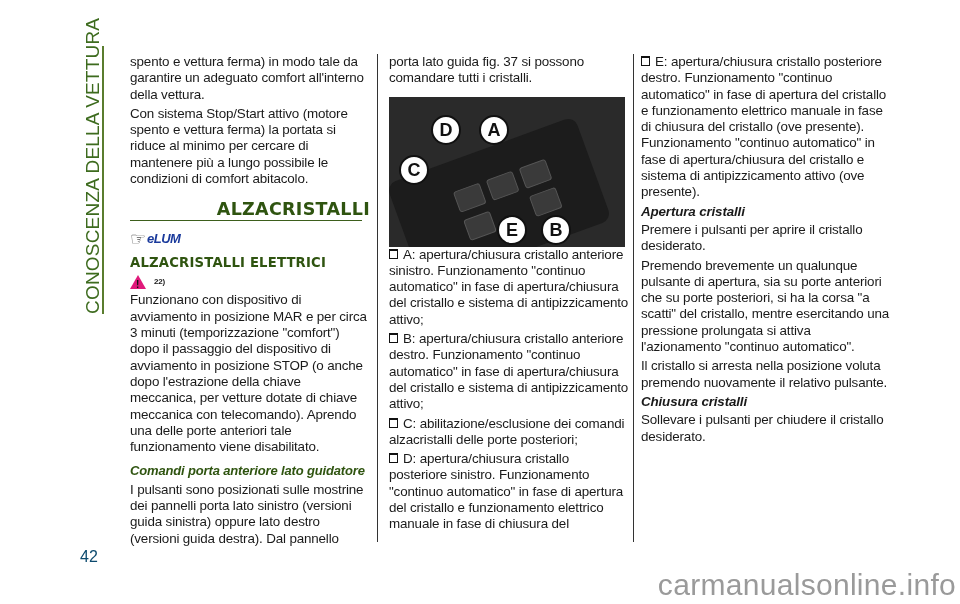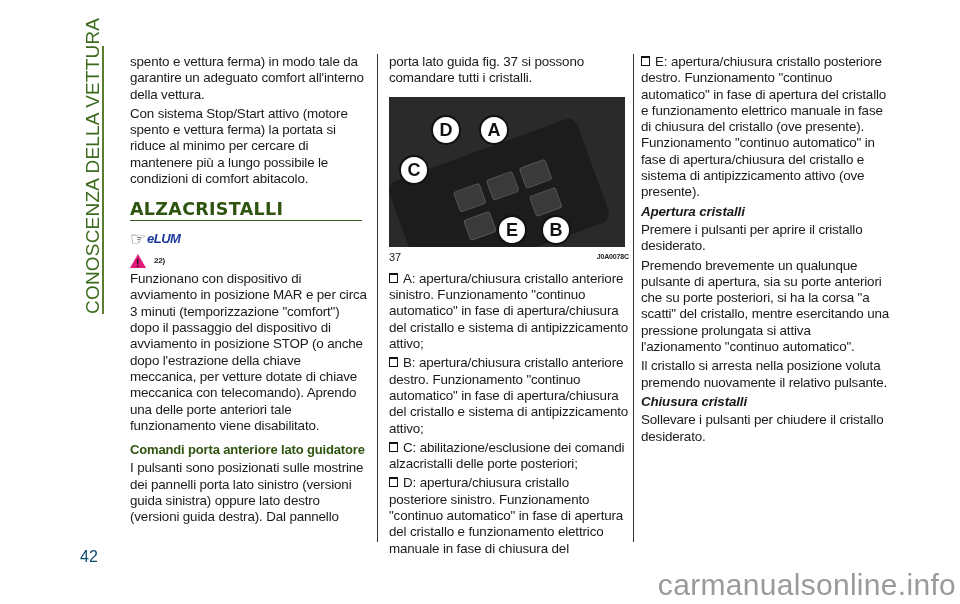--- a/index.html
+++ b/index.html
@@ -13,25 +13,25 @@
                transform: translate(0,268px) rotate(-90deg) scaleX(1); white-space:nowrap; }
   .side-line { position:absolute; left:102px; top:46px; width:1.5px; height:268px; background:#5a7d2e; }
   .pagenum { position:absolute; left:80px; top:548px; font-size:16px; color:#0c4a6e; }
   .col { position:absolute; top:54px; font-size:13.4px; line-height:16.3px; letter-spacing:-0.15px; }
   .col p { margin:0 0 3px 0; }
   .c1 { left:130px; width:240px; }
   .c2 { left:389px; width:240px; }
   .c3 { left:641px; width:250px; }
   .vline { position:absolute; top:54px; height:488px; width:1px; background:#333; }
   .h1 { color:#2f5410; font-weight:bold; font-size:17.5px; letter-spacing:0.3px; margin:14px 0 0 0;
-        font-family:"DejaVu Sans", sans-serif; }
+        font-family:"DejaVu Sans", sans-serif;text-align:right; }
   .h1-rule { height:1.5px; background:#3d5e1c; width:232px; margin:2px 0 8px 0; }
   .h2 { color:#2f5410; font-weight:bold; font-size:13.2px; letter-spacing:0.2px; margin:6px 0 3px 0;
         font-family:"DejaVu Sans", sans-serif; }
-  .h3 { color:#2f5410; font-weight:bold; font-size:13px; margin:8px 0 2px 0; }
+  .h3 { color:#2f5410; font-weight:bold; font-size:13px; margin:8px 0 2px 0;font-style:italic; }
   .h4 { font-weight:bold; font-style:italic; margin:0 0 2px 0; }
   .elum { display:flex; align-items:center; gap:1px; height:20px; margin-bottom:4px; }
   .hand { font-size:18px; color:#555; line-height:18px; }
   .elum-txt { color:#1a3a9c; font-weight:bold; font-style:italic; font-size:13px; letter-spacing:-0.5px; }
   .warn { display:flex; align-items:center; gap:8px; height:16px; margin-bottom:2px; }
   .tri { width:0; height:0; border-left:8px solid transparent; border-right:8px solid transparent;
          border-bottom:14px solid #e0197a; position:relative; }
   .tri span { position:absolute; left:-2px; top:2px; color:#111; font-size:10px; font-weight:bold; }
   .ref { font-size:8px; font-weight:bold; }
   .fig { width:236px; height:150px; background:#2a2a2a; position:relative; overflow:hidden; margin-top:10px; }
@@ -59,20 +59,21 @@
 
 <div class="col c1">
   <p>spento e vettura ferma) in modo tale da garantire un adeguato comfort all'interno della vettura.</p>
   <p>Con sistema Stop/Start attivo (motore spento e vettura ferma) la portata si riduce al minimo per cercare di mantenere più a lungo possibile le condizioni di comfort abitacolo.</p>
   <div class="h1">ALZACRISTALLI</div>
   <div class="h1-rule"></div>
   <div class="elum">
     <span class="hand">☞</span>
     <span class="elum-txt">eLUM</span>
   </div>
+  <div class="h2">ALZACRISTALLI ELETTRICI</div>
   <div class="warn">
     <div class="tri">
         <span>!</span>
       </div>
     <span class="ref">22)</span>
   </div>
   <p>Funzionano con dispositivo di avviamento in posizione MAR e per circa 3 minuti (temporizzazione "comfort") dopo il passaggio del dispositivo di avviamento in posizione STOP (o anche dopo l'estrazione della chiave meccanica, per vetture dotate di chiave meccanica con telecomando). Aprendo una delle porte anteriori tale funzionamento viene disabilitato.</p>
   <div class="h3">Comandi porta anteriore lato guidatore</div>
   <p>I pulsanti sono posizionati sulle mostrine dei pannelli porta lato sinistro (versioni guida sinistra) oppure lato destro (versioni guida destra). Dal pannello</p>
 </div>
@@ -86,24 +87,20 @@
       <div class="sw" style="left:130px;top:30px"></div>
       <div class="sw" style="left:60px;top:60px"></div>
       <div class="sw" style="left:130px;top:60px"></div>
     </div>
     <div class="callout" style="left:42px;top:18px">D</div>
     <div class="callout" style="left:90px;top:18px">A</div>
     <div class="callout" style="left:10px;top:58px">C</div>
     <div class="callout" style="left:108px;top:118px">E</div>
     <div class="callout" style="left:152px;top:118px">B</div>
   </div>
-  <div class="figcap">
-    <span>37</span>
-    <span class="figcode">J0A0078C</span>
-  </div>
   <p><span class="bul"></span><span>A: apertura/chiusura cristallo anteriore sinistro. Funzionamento "continuo automatico" in fase di apertura/chiusura del cristallo e sistema di antipizzicamento attivo;</span></p>
   <p><span class="bul"></span><span>B: apertura/chiusura cristallo anteriore destro. Funzionamento "continuo automatico" in fase di apertura/chiusura del cristallo e sistema di antipizzicamento attivo;</span></p>
   <p><span class="bul"></span><span>C: abilitazione/esclusione dei comandi alzacristalli delle porte posteriori;</span></p>
   <p><span class="bul"></span><span>D: apertura/chiusura cristallo posteriore sinistro. Funzionamento "continuo automatico" in fase di apertura del cristallo e funzionamento elettrico manuale in fase di chiusura del</span></p>
 </div>
 
 <div class="col c3">
   <p><span class="bul"></span><span>E: apertura/chiusura cristallo posteriore destro. Funzionamento "continuo automatico" in fase di apertura del cristallo e funzionamento elettrico manuale in fase di chiusura del cristallo (ove presente). Funzionamento "continuo automatico" in fase di apertura/chiusura del cristallo e sistema di antipizzicamento attivo (ove presente).</span></p>
   <div class="h4">Apertura cristalli</div>
   <p>Premere i pulsanti per aprire il cristallo desiderato.</p>

